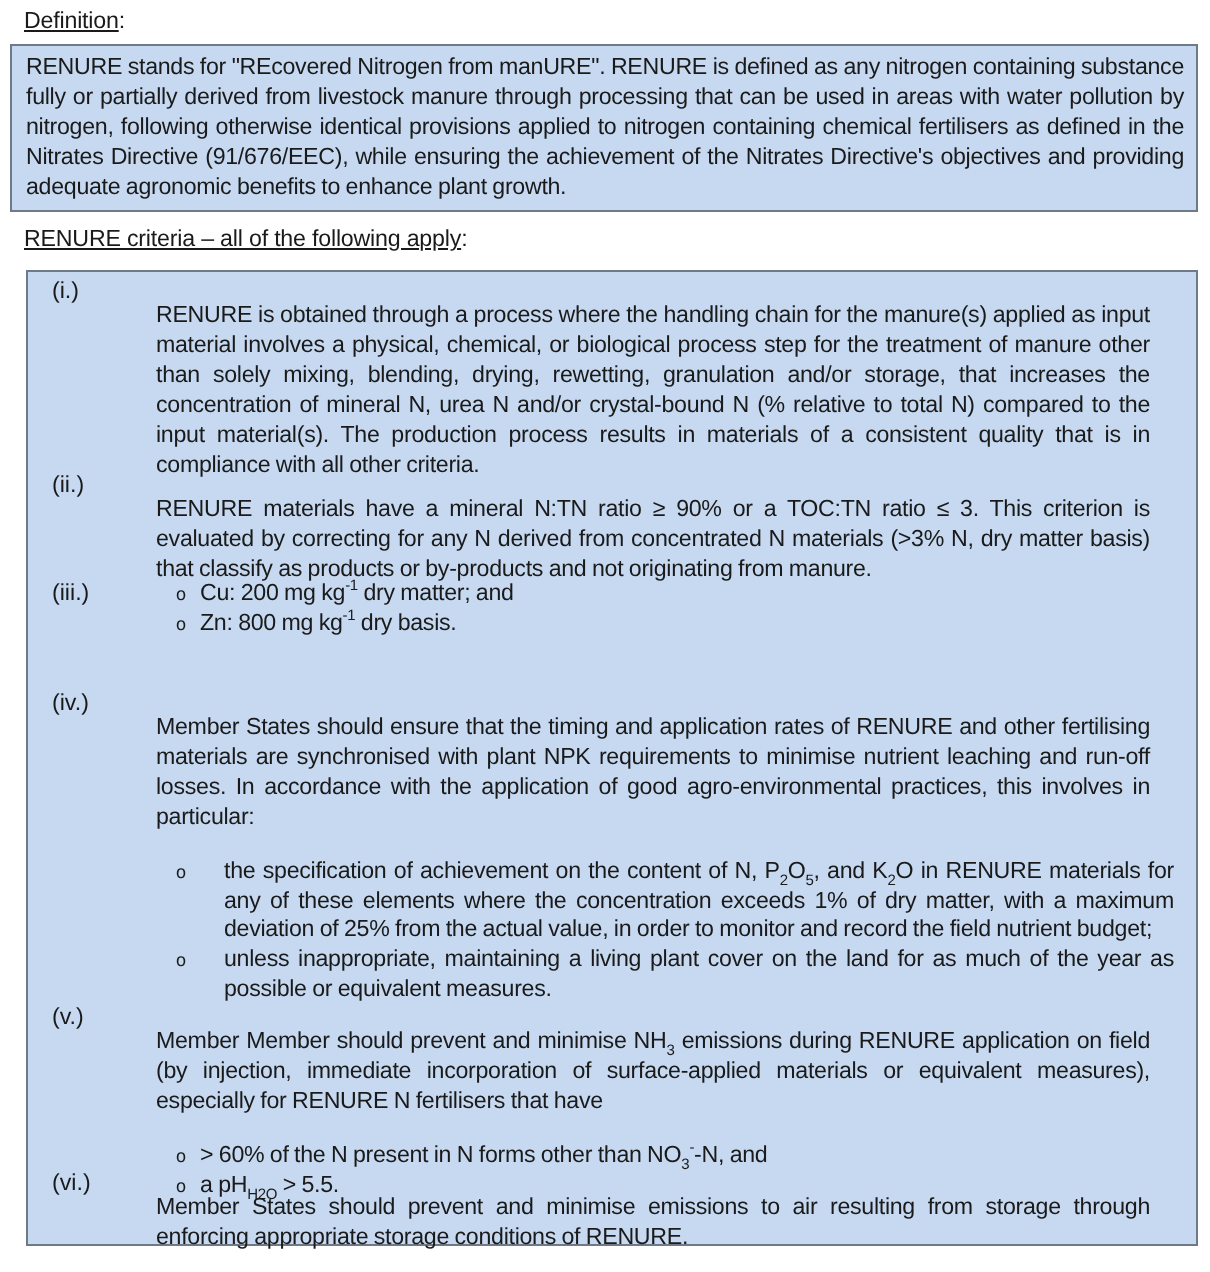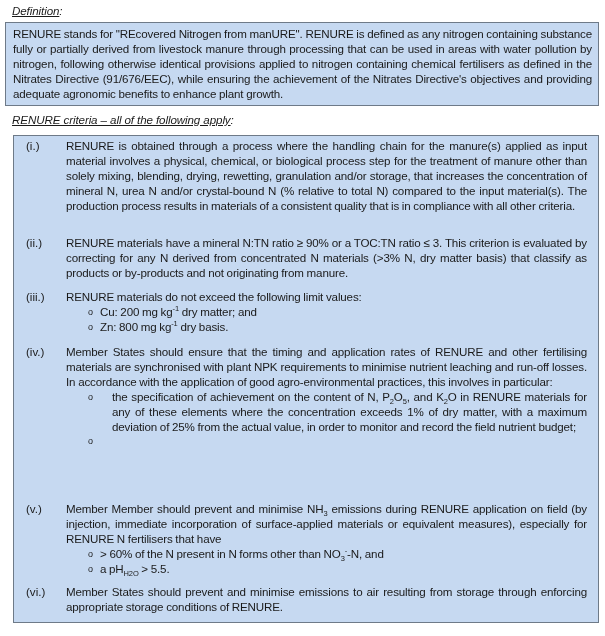--- a/index.html
+++ b/index.html
@@ -8,37 +8,36 @@
     font-family: "Liberation Sans", "DejaVu Sans", sans-serif;
     color: #1a1a1a;
     font-size: 11.6px;
     line-height: 14.9px;
   }
   .heading {
     position: absolute;
     font-size: 11.6px;
     text-decoration: underline;
     letter-spacing: -0.1px;
-    font-style: italic;
   }
   .h1 { left: 12px; top: 4px; }
   .h2 { left: 12px; top: 113px; text-align: center; }
   .box {
     position: absolute;
     background: #c6d9f1;
     border: 1px solid #6e7a88;
     box-sizing: border-box;
   }
   .box1 { left: 5px; top: 22px; width: 594px; height: 84px; padding: 4px 6px 0 7px; }
   .box1 p { margin: 0; text-align: justify; letter-spacing: -0.15px; word-spacing: -0.3px; }
   .box2 { left: 13px; top: 135px; width: 586px; height: 488px; }
   .crit { position: absolute; left: 0; right: 0; }
   .crit .num { position: absolute; left: 12px; top: 0; width: 36px; }
   .crit .body { position: absolute; left: 52px; right: 11px; top: 0; text-align: justify; letter-spacing: -0.15px; word-spacing: -0.3px; }
-  .crit .body p { margin: 0; }
+  .crit .body p { margin: 12px; }
   .sub { position: relative; padding-left: 46px; }
   .sub.narrow { padding-left: 34px; }
   .bullet {
     position: absolute; left: 22px; top: 0;
     font-size: 9px;
   }
   .sub.narrow .bullet { left: 22px; }
   sub, sup { font-size: 7.5px; line-height: 0; }
   .u { }
 </style>
@@ -65,21 +64,20 @@
   <div class="crit" style="top:100px">
     <span class="num">(ii.)</span>
     <div class="body">
         <p>RENURE materials have a mineral N:TN ratio ≥ 90% or a TOC:TN ratio ≤ 3. This criterion is evaluated by correcting for any N derived from concentrated N materials (&gt;3% N, dry matter basis) that classify as products or by-products and not originating from manure.</p>
       </div>
   </div>
 
   <div class="crit" style="top:154px">
     <span class="num">(iii.)</span>
     <div class="body">
-      <p>RENURE materials do not exceed the following limit values:</p>
       <div class="sub narrow">
         <span class="bullet">o</span>
         <span>Cu: 200 mg kg</span><sup>-1</sup><span> dry matter; and</span>
       </div>
       <div class="sub narrow">
         <span class="bullet">o</span>
         <span>Zn: 800 mg kg</span><sup>-1</sup><span> dry basis.</span>
       </div>
     </div>
   </div>
@@ -87,20 +85,21 @@
   <div class="crit" style="top:209px">
     <span class="num">(iv.)</span>
     <div class="body">
       <p>Member States should ensure that the timing and application rates of RENURE and other fertilising materials are synchronised with plant NPK requirements to minimise nutrient leaching and run-off losses. In accordance with the application of good agro-environmental practices, this involves in particular:</p>
       <div class="sub">
         <span class="bullet">o</span>
         <span>the specification of achievement on the content of N, P</span><sub>2</sub><span>O</span><sub>5</sub><span>, and K</span><sub>2</sub><span>O in RENURE materials for any of these elements where the concentration exceeds 1% of dry matter, with a maximum deviation of 25% from the actual value, in order to monitor and record the field nutrient budget;</span>
       </div>
       <div class="sub">
         <span class="bullet">o</span>
+        <span>unless inappropriate, maintaining a living plant cover on the land for as much of the year as possible or equivalent measures.</span>
       </div>
     </div>
   </div>
 
   <div class="crit" style="top:366px">
     <span class="num">(v.)</span>
     <div class="body">
       <p><span>Member Member should prevent and minimise NH</span><sub>3</sub><span> emissions during RENURE application on field (by injection, immediate incorporation of surface-applied materials or equivalent measures), especially for RENURE N fertilisers that have</span></p>
       <div class="sub narrow">
         <span class="bullet">o</span>

